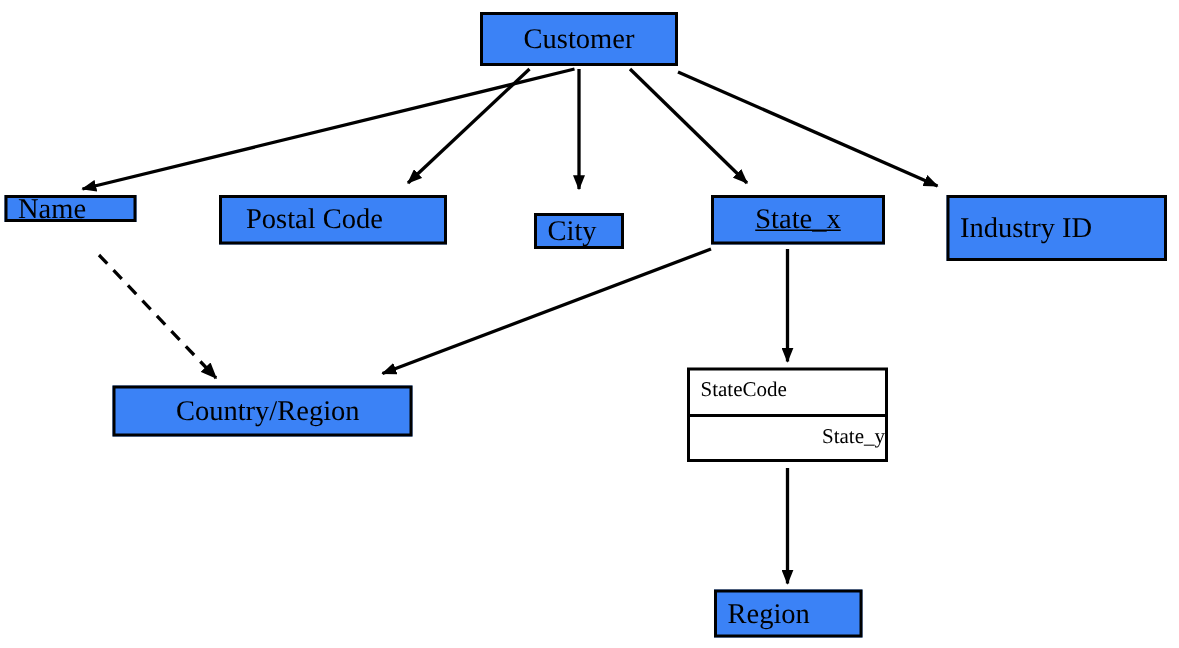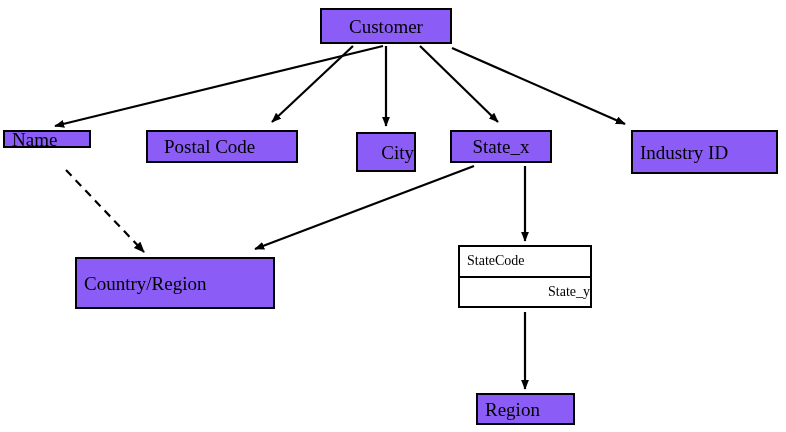--- a/index.html
+++ b/index.html
@@ -23,21 +23,21 @@
     position: absolute;
     left: 0;
     top: 0;
     width: 786px;
     height: 432px;
   }
   .node {
     position: absolute;
     box-sizing: border-box;
     border: 2px solid #000000;
-    background: #8b5cf6;
+    background: #3b82f6;
     display: flex;
     align-items: center;
     color: #000000;
     font-size: 19px;
     line-height: 1;
     white-space: nowrap;
     z-index: 2;
   }
   .node.align-left {
     justify-content: flex-start;
@@ -106,33 +106,33 @@
   </div>
 
   <div class="node align-left" style="left: 3px; top: 130px; width: 88px; height: 18px;">
     <span>Name</span>
   </div>
 
   <div class="node align-left" style="left: 146px; top: 130px; width: 152px; height: 33px; padding-left: 16px;">
     <span>Postal Code</span>
   </div>
 
-  <div class="node align-left" style="left: 356px; top: 132px; width: 60px; height: 40px; justify-content: flex-end;">
+  <div class="node align-left" style="left: 356px; top: 142px; width: 60px; height: 24px;">
     <span>City</span>
   </div>
 
-  <div class="node align-center" style="left: 450px; top: 130px; width: 102px; height: 33px;">
+  <div class="node align-center" style="left: 474px; top: 130px; width: 116px; height: 33px; text-decoration: underline;">
     <span>State_x</span>
   </div>
 
   <div class="node align-left" style="left: 631px; top: 130px; width: 147px; height: 44px;">
     <span>Industry ID</span>
   </div>
 
-  <div class="node align-left" style="left: 75px; top: 257px; width: 200px; height: 52px;">
+  <div class="node align-left" style="left: 75px; top: 257px; width: 200px; height: 34px; justify-content: center;">
     <span>Country/Region</span>
   </div>
 
   <div class="node align-left" style="left: 476px; top: 393px; width: 99px; height: 32px;">
     <span>Region</span>
   </div>
 
   <div class="node-stack" style="left: 458px; top: 245px; width: 134px; height: 63px;">
     <div class="cell head">
       <span>StateCode</span>

